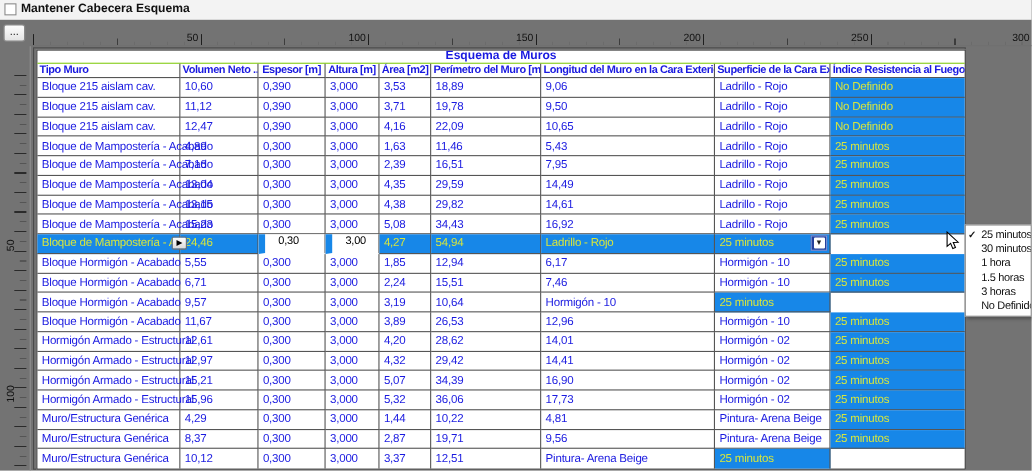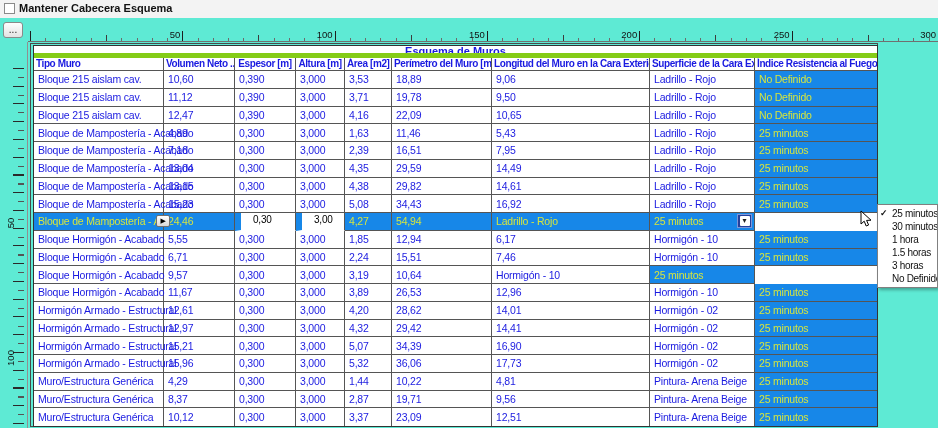--- a/index.html
+++ b/index.html
@@ -1,17 +1,17 @@
 <!DOCTYPE html>
 <html><head>
 <meta charset="utf-8">
 <style>
   * { margin:0; padding:0; box-sizing:border-box; }
   html,body { width:938px; height:428px; background:#fff; font-family:"Liberation Sans",sans-serif; }
-  #screen { position:relative; width:938px; height:428px; overflow:hidden; background:#5eead4; }
+  #screen { position:relative; width:938px; height:428px; overflow:hidden; background:#737373; }
 
   
   #topbar { position:absolute; left:0; top:0; width:938px; height:18px; background:#f3f3f3; }
   #keep-header-checkbox { position:absolute; left:4px; top:3px; width:11px; height:11px; background:#fff; border:1px solid #8a8a8a; }
   #keep-header-label { position:absolute; left:19px; top:2px; font-size:11px; font-weight:700; color:#111; white-space:nowrap; }
 
   
   #overflow-btn { position:absolute; left:3px; top:22px; width:20px; height:16px; background:linear-gradient(#fefefe,#e3e3e3); border:1px solid #8a8a8a; border-radius:3px; font-size:10px; line-height:12px; text-align:center; color:#222; }
 
   
@@ -21,21 +21,21 @@
     repeating-linear-gradient(to right,#6b6b6b 0 1px,transparent 1px 15.23px) left 2px bottom 0/910px 3px no-repeat; }
   .hlab { position:absolute; bottom:1px; width:20px; text-align:right; font-size:9.5px; color:#111; }
   #vruler { position:absolute; left:0; top:42px; width:28px; height:386px; border-right:1px solid #909090; background:
     repeating-linear-gradient(to bottom,#2a2a2a 0 1px,transparent 1px 17.75px) right 3px top 26px/11px 358px no-repeat,
     repeating-linear-gradient(to bottom,#555 0 1px,transparent 1px 17.75px) right 3px top 34.9px/6px 349px no-repeat; }
   .vlab { position:absolute; left:2px; width:16px; height:16px; font-size:9.5px; color:#111; display:flex; align-items:center; justify-content:center; transform:rotate(-90deg); }
 
   
   #page-border { position:absolute; left:30px; top:43px; width:848px; height:384px; border:1px solid #4a4a4a; pointer-events:none; }
   #wall-table { position:absolute; left:33px; top:45px; width:845px; border:1px solid #333; background:#fff; }
-  #table-title { height:12px; border-bottom:5px solid #84cc16; text-align:center; font-size:11px; line-height:11px; font-weight:700; color:#1a1ae0; overflow:hidden; white-space:nowrap; }
+  #table-title { height:12px; border-bottom:1px solid #84cc16; text-align:center; font-size:11px; line-height:11px; font-weight:700; color:#1a1ae0; overflow:hidden; white-space:nowrap; }
   #header-row, .trow { display:grid; grid-template-columns:130px 71px 61px 49px 47px 100px 158px 105px 122px; }
   #header-row { height:13px; }
   .hcell { border-right:1px solid #555; border-bottom:1px solid #555; font-size:10px; letter-spacing:-0.4px; font-weight:700; color:#1a1ae0; line-height:12px; white-space:nowrap; overflow:hidden; padding:0 2px; }
   .hcell.ha-c { text-align:center; }
   .hcell:nth-child(9) { border-right:none; }
   .trow { height:17.75px; }
   .trow:last-child .cell { border-bottom:none; }
   .cell { position:relative; border-right:1px solid #555; border-bottom:1px solid #555; font-size:10.5px; letter-spacing:-0.2px; color:#1a1ae0; display:flex; align-items:center; padding-left:4px; white-space:nowrap; overflow:hidden; }
   .cell.c0 { overflow:visible; }
   .cell:nth-child(9) { border-right:none; }
@@ -654,23 +654,20 @@
           </div>
           <div class="cell c2">
             <span>0,300</span>
           </div>
           <div class="cell c3">
             <span>3,000</span>
           </div>
           <div class="cell c4">
             <span>3,37</span>
           </div>
-          <div class="cell c5">
-            <span>23,09</span>
-          </div>
           <div class="cell c6">
             <span>12,51</span>
           </div>
           <div class="cell c7">
             <span>Pintura- Arena Beige</span>
           </div>
           <div class="cell c8 fire">
             <span>25 minutos</span>
           </div>
         </div>

